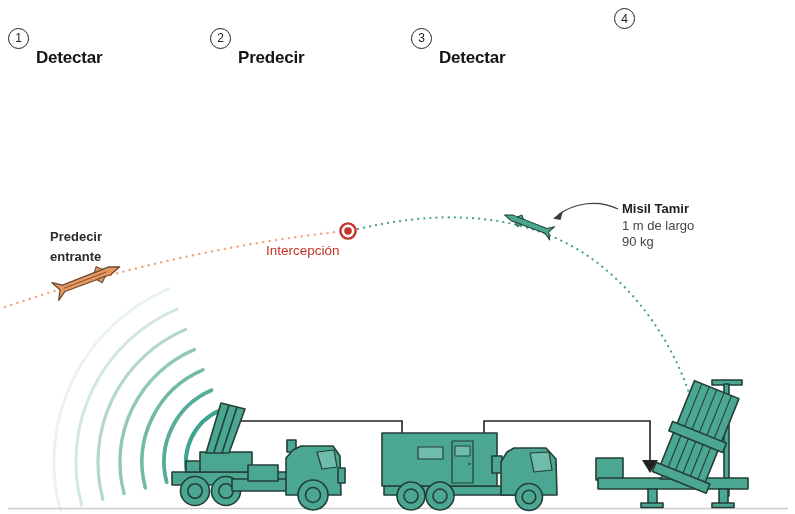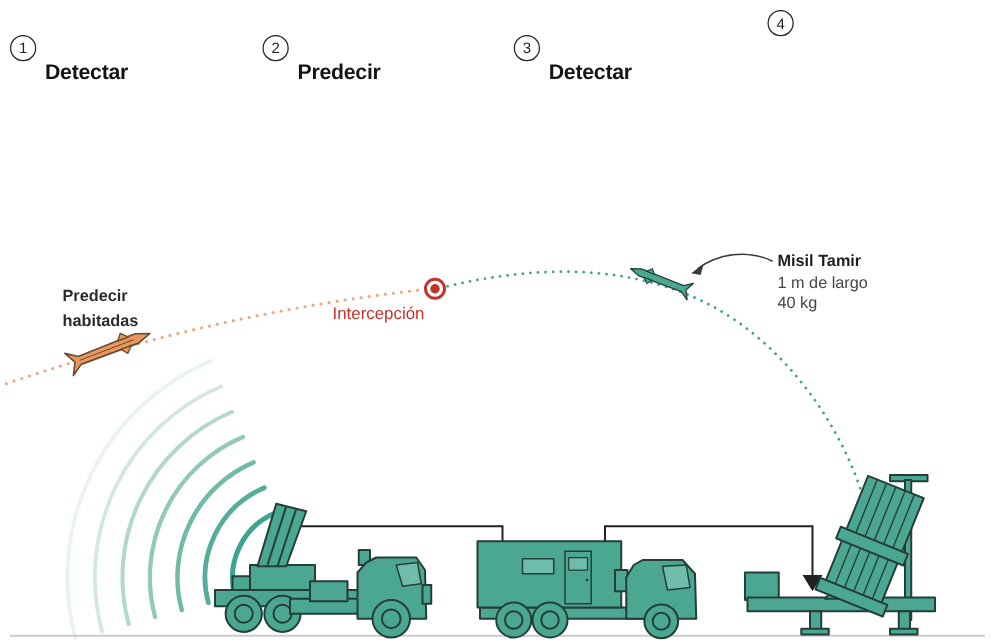--- a/index.html
+++ b/index.html
@@ -168,24 +168,24 @@
         <line x1="8" y1="-50" x2="8" y2="45" stroke-width="1.1"></line>
         <line x1="16" y1="-50" x2="16" y2="45" stroke-width="1.1"></line>
         <rect x="-29" y="-4" width="58" height="10"></rect>
         <rect x="-29" y="40" width="58" height="10"></rect>
       </g>
     </g>
   </svg>
 
   <div class="lbl" id="lbl-proyectil">
     <div>Predecir</div>
-    <div>habitadas</div>
+    <div>entrante</div>
   </div>
 
   <div class="lbl" id="lbl-intercepcion">Intercepción</div>
 
   <div class="lbl" id="tamir-block">
     <div class="t1">Misil Tamir</div>
     <div class="t2">1 m de largo</div>
-    <div class="t3">40 kg</div>
+    <div class="t3">90 kg</div>
   </div>
 
 </div>
 
 </body></html>

